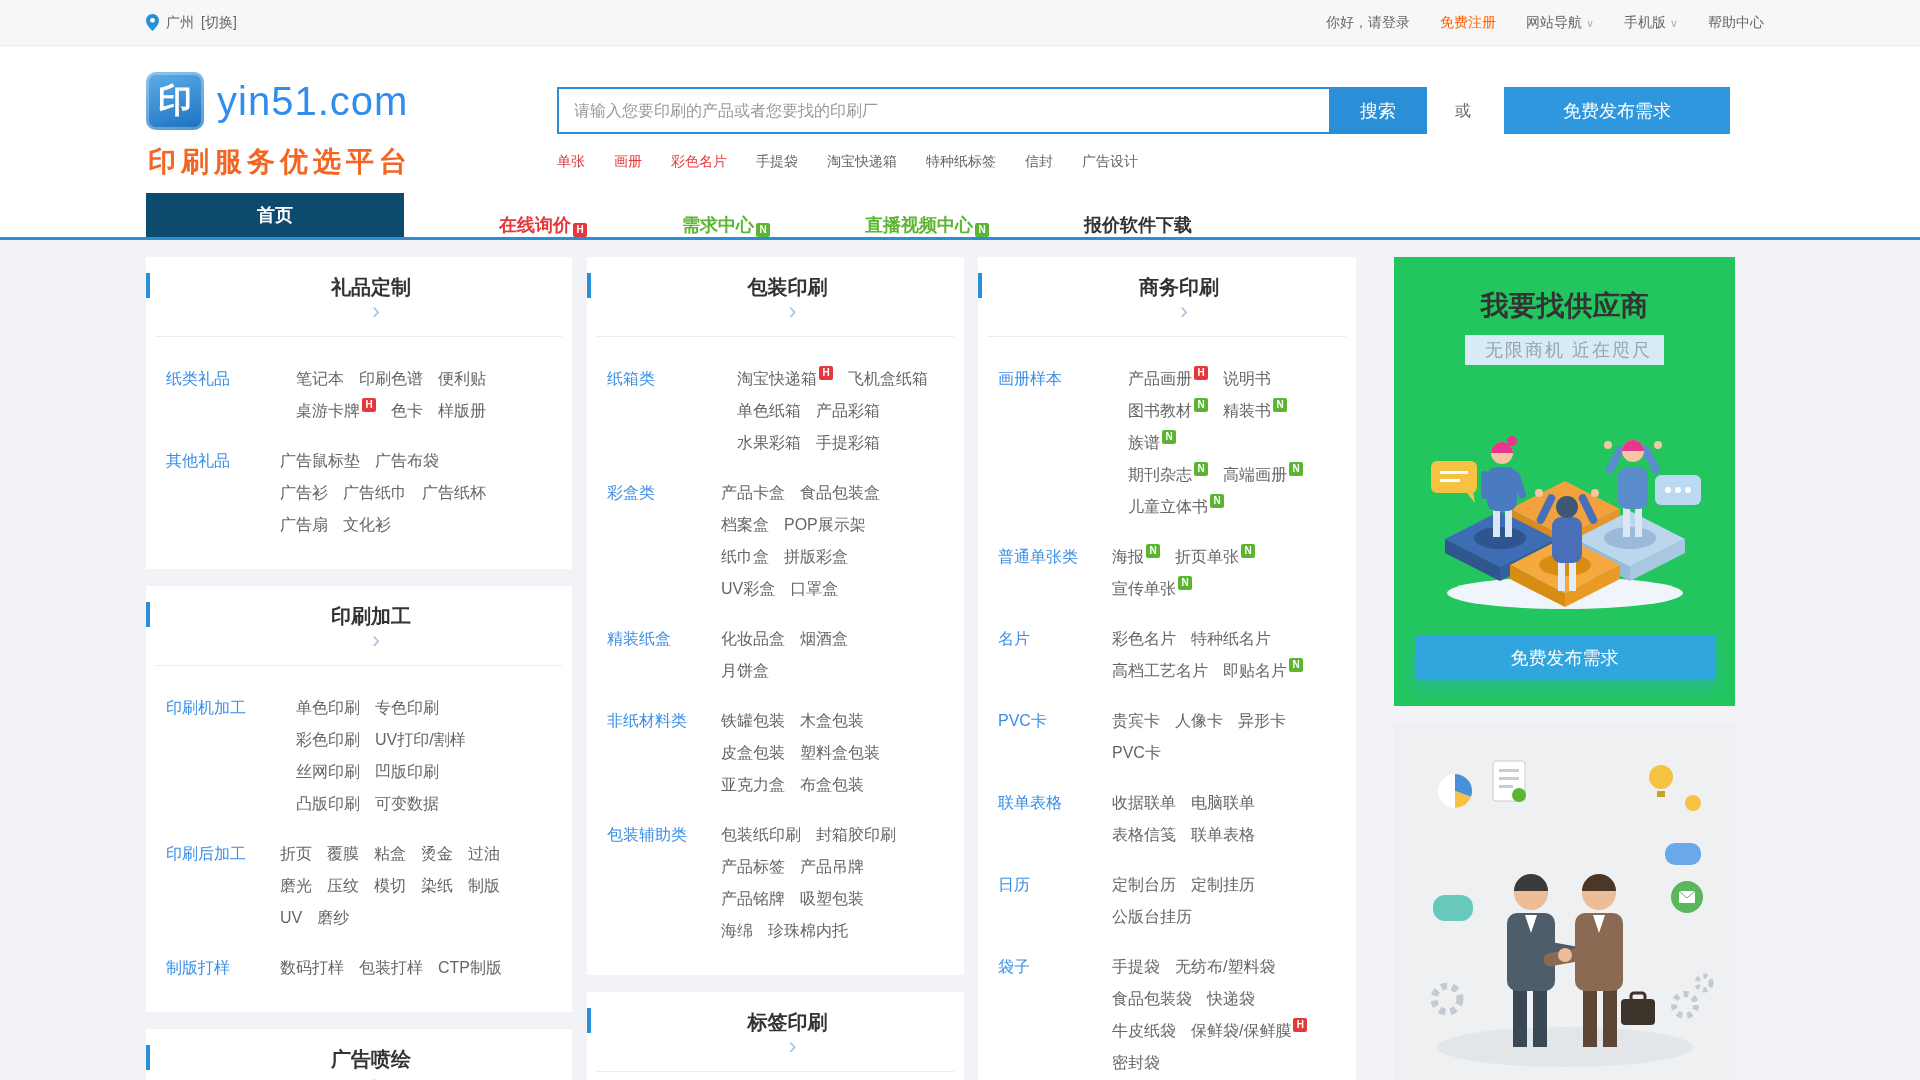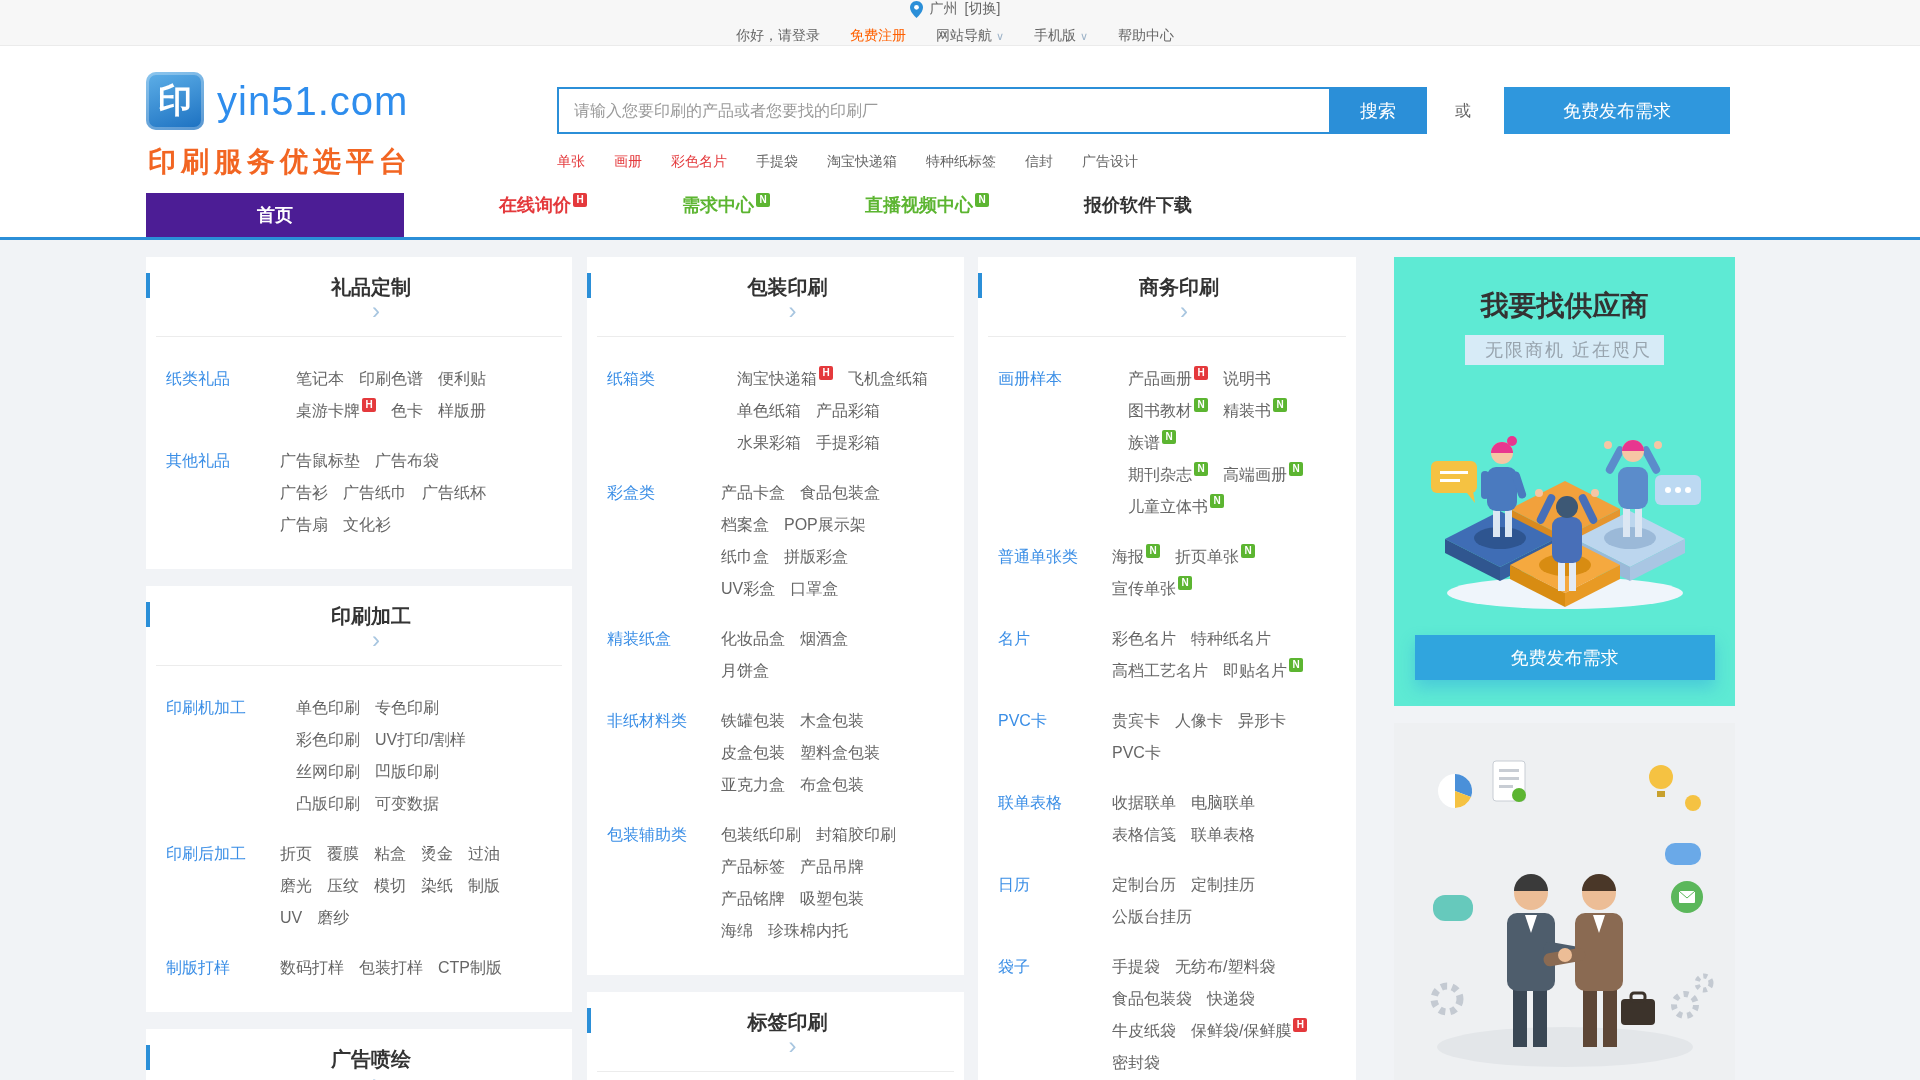--- a/index.html
+++ b/index.html
@@ -3,21 +3,21 @@
 <meta charset="utf-8">
 <style>
   * { margin:0; padding:0; box-sizing:border-box; }
   html,body { width:1920px; height:1080px; overflow:hidden; background:#fff;
     font-family:"Liberation Sans","DejaVu Sans",sans-serif; }
   a { text-decoration:none; color:inherit; cursor:pointer; }
 
   
   .topbar { height:46px; background:#f7f7f7; border-bottom:1px solid #ebebeb;
     display:flex; align-items:center; justify-content:space-between;
-    padding:0 156px 0 146px; font-size:14px; color:#666;flex-direction:column; }
+    padding:0 156px 0 146px; font-size:14px; color:#666; }
   .tb-left { display:flex; align-items:center; gap:7px; }
   .tb-right { display:flex; align-items:center; gap:30px; }
   .tb-link { color:#666; }
   .tb-register { color:#ff6000; }
   .chev-down { color:#9db3c8; font-size:11px; margin-left:4px; }
 
   
   .header { position:relative; height:147px; background:#fff; }
   .logo { position:absolute; left:146px; top:26px; display:flex; align-items:center; cursor:pointer; }
   .logo-icon { width:58px; height:58px; border-radius:10px;
@@ -37,23 +37,23 @@
   .or-label { position:absolute; left:1455px; top:55px; font-size:16px; color:#666; }
   .publish-btn { position:absolute; left:1504px; top:41px; width:226px; height:47px;
     background:#2f97dd; color:#fff; font-size:18px; border:none; cursor:pointer; }
   .keywords { position:absolute; left:557px; top:107px; display:flex; font-size:14px; }
   .kw { color:#666; margin-right:29px; }
   .kw.hot { color:#e4393c; }
 
   
   .nav { height:47px; background:#fff; border-bottom:3px solid #2b8fd8;
     display:flex; align-items:stretch; padding-left:146px; }
-  .nav-home { width:258px; background:#4c1d95; color:#fff; font-size:18px; font-weight:700;
+  .nav-home { width:258px; background:#0c4a6e; color:#fff; font-size:18px; font-weight:700;
     display:flex; align-items:center; justify-content:center; cursor:pointer; }
-  .nav-item { display:flex; align-items:flex-start; margin-left:95px; font-size:18px;
+  .nav-item { display:flex; align-items:flex-end; margin-left:95px; font-size:18px;
     font-weight:700; color:#333; cursor:pointer; }
   .nav-item.red { color:#e4393c; }
   .nav-item.green { color:#5cb531; }
   .bdg { display:inline-block; min-width:14px; height:14px; line-height:14px; padding:0 1px;
     font-size:10px; font-weight:700; color:#fff; text-align:center; border-radius:2px;
     vertical-align:7px; margin-left:2px; font-family:"Liberation Sans",sans-serif; }
   .bdg.red { background:#e4393c; }
   .bdg.green { background:#5cb531; }
 
   
@@ -74,21 +74,21 @@
   .group { display:flex; margin-top:18px; }
   .group:first-child { margin-top:0;gap:16px; }
   .group-label { width:114px; flex-shrink:0; color:#3a8ee6; font-size:16px; line-height:32px; }
   .lines { flex:1; }
   .line { line-height:32px; font-size:16px; color:#666; }
   .item { margin-right:15px; white-space:nowrap; }
   .item .bdg { vertical-align:8px; }
   .card.empty { padding-bottom:22px; }
 
   
-  .side-card { background:#5eead4; text-align:center; padding:30px 0 26px; }
+  .side-card { background:#22c55e; text-align:center; padding:30px 0 26px; }
   .side-title { font-size:28px; font-weight:700; color:#333; }
   .side-sub { display:inline-block; margin-top:10px; font-size:18px; color:#98a4ae;
     background:#d7ebf7; padding:3px 12px 3px 20px; letter-spacing:2px; }
   .side-illus { margin-top:4px; }
   .side-btn { display:block; margin:10px auto 0; width:300px; height:45px; border:none;
     background:#30a5de; color:#fff; font-size:18px; cursor:pointer;
     box-shadow:0 8px 16px rgba(48,165,222,.45); }
   .side-card2 { margin-top:17px; background:#eef0f2; height:420px;
     display:flex; align-items:flex-start; justify-content:center; padding-top:24px; }
 </style>

